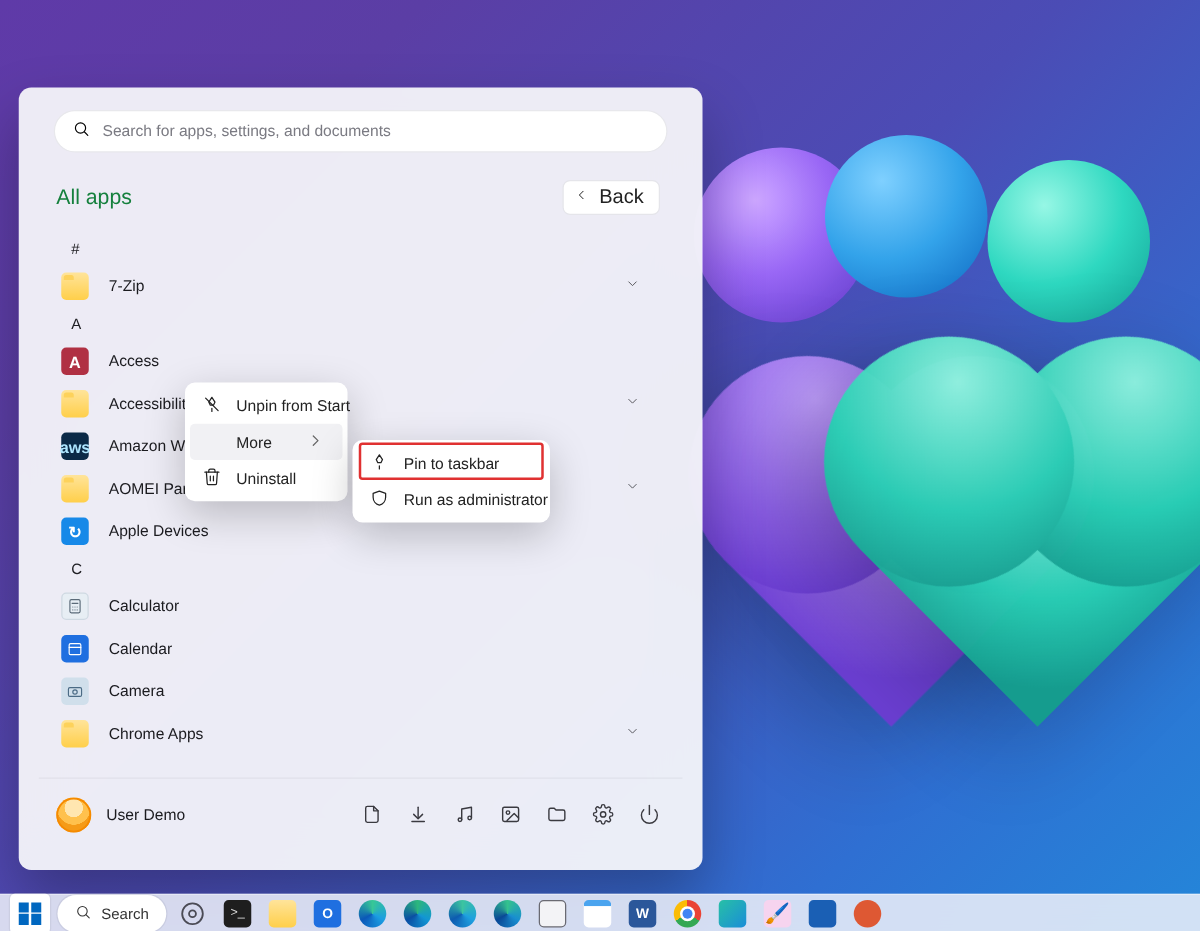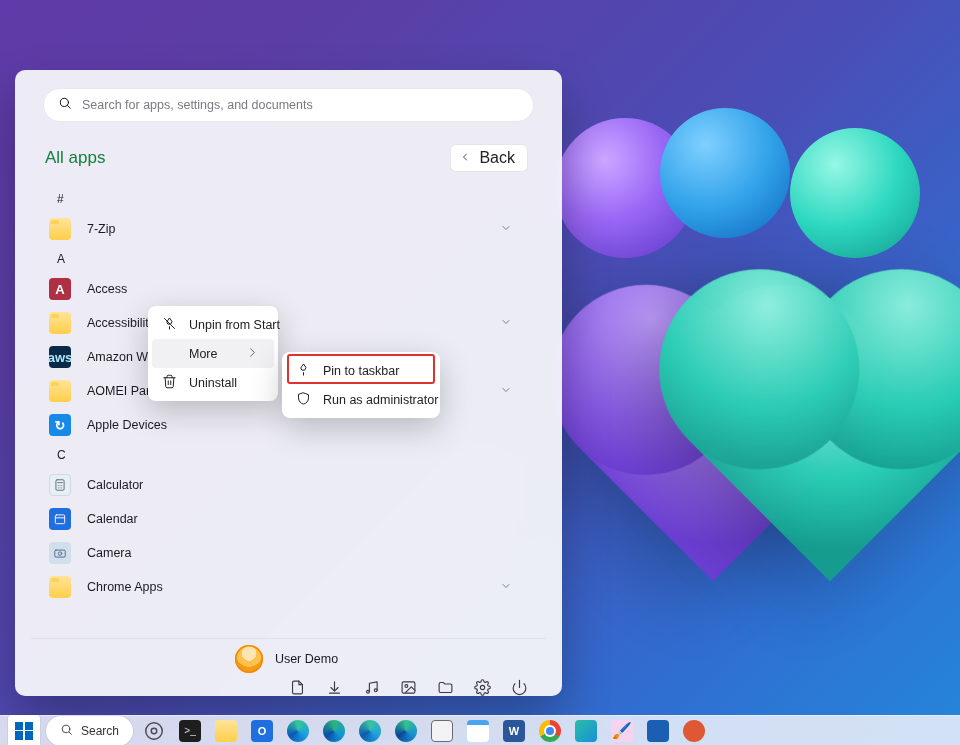--- a/index.html
+++ b/index.html
@@ -58,21 +58,21 @@
   .folder-icon::before{content:"";position:absolute;top:2px;left:2px;width:8px;height:4px;background:#fdd25b;border-radius:2px 2px 0 0;}
   .access-icon{ background:#b03043; color:#fff;}
   .amazon-icon{ background:#0b2a47; color:#aee6ff; font-size:8px;}
   .apple-icon{ background:#1789e8; color:#fff; border-radius:50%;}
   .calc-icon{ background:#e7eef4; border:1px solid #cfd9e2;}
   .calendar-icon{ background:#1f6fe0; color:#fff;}
   .camera-icon{ background:#d0dfeb;}
   .app-label{ font-size:12.5px; color:#1b1b1f;}
   .chev{ margin-left:auto; margin-right:22px; color:#5a5a60;}
 
-  .footer{ height:58px; border-top:1px solid rgba(0,0,0,.05); display:flex; align-items:center; padding:0 8px 0 4px; margin:0 -12px;flex-direction:column;}
+  .footer{ height:58px; border-top:1px solid rgba(0,0,0,.05); display:flex; align-items:center; padding:0 8px 0 4px; margin:16px -12px;}
   .user{ display:flex; align-items:center; gap:12px; cursor:pointer; padding:6px 10px; border-radius:6px;}
   .avatar{ width:28px;height:28px;border-radius:50%; background:radial-gradient(circle at 50% 30%, #ffe6b0 30%, #ffc14d 31% 55%, #f59b18 56% 100%);
            box-shadow:0 0 0 1.5px #f58a00 inset;}
   .user-label{ font-size:12.5px; color:#1b1b1f;}
   .footer-icons{ margin-left:auto; display:flex; gap:20px; color:#3a3a40; padding-right:10px;}
   .footer-icons span{ cursor:pointer; }
   .footer-icons svg{width:17px;height:17px;display:block;}
 
   
   .ctx-menu {

